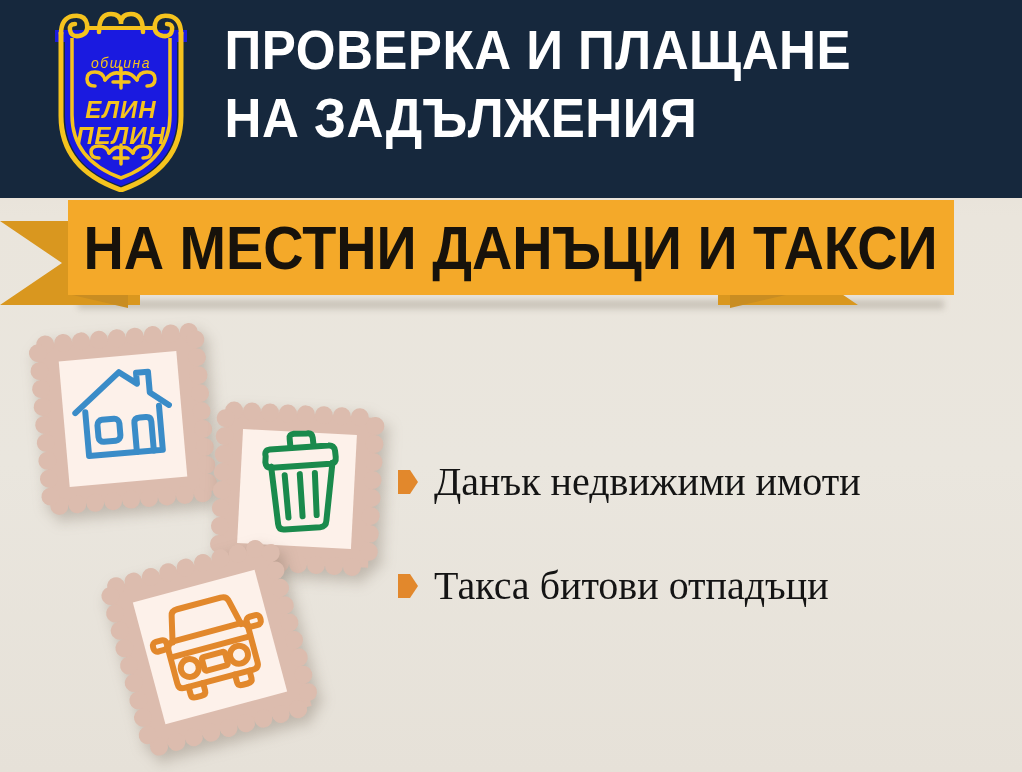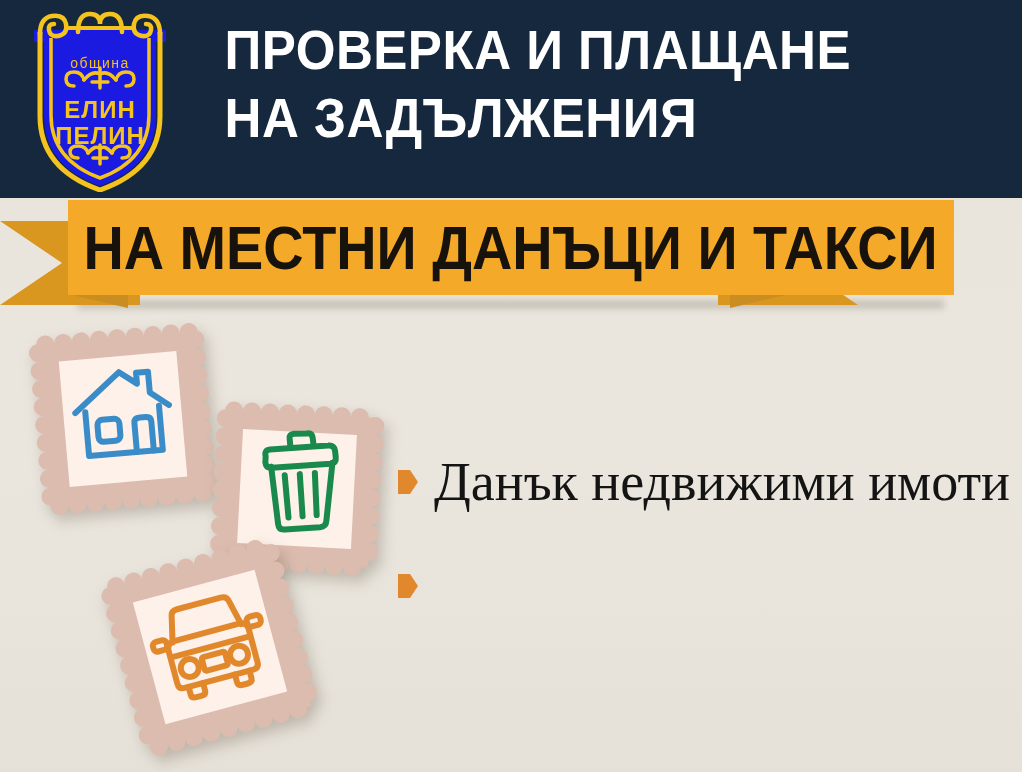--- a/index.html
+++ b/index.html
@@ -29,25 +29,26 @@
     left: 0;
     top: 0;
     width: 1022px;
     height: 198px;
     background: #16283d;
     z-index: 5;
   }
 
   .crest {
     position: absolute;
-    left: 16px;
+    left: 37px;
     top: 8px;
     width: 168px;
     height: 184px;
     z-index: 7;
+    font-style: italic;
   }
   .crest svg { display: block; width: 168px; height: 184px; }
 
   .header-titles {
     position: absolute;
     left: 196px;
     top: 16px;
     width: 814px;
     z-index: 7;
     text-align: left;
@@ -162,21 +163,21 @@
   .bullet-mark {
     width: 20px;
     height: 24px;
     flex: 0 0 20px;
     margin-right: 16px;
     background: #e2882c;
     clip-path: polygon(0 0, 12px 0, 20px 12px, 12px 24px, 0 24px);
   }
   .bullet-label {
     font-family: "Liberation Serif", serif;
-    font-size: 54px;
+    font-size: 40px;
     line-height: 50px;
     color: #141414;
     white-space: nowrap;
   }
 </style>
 </head>
 <body>
 
 <div id="poster">
 
@@ -414,18 +415,19 @@
 
   <div class="bullets">
 
     <div class="bullet-row">
       <span class="bullet-mark"></span>
       <span class="bullet-label">Данък недвижими имоти</span>
     </div>
 
     <div class="bullet-row">
       <span class="bullet-mark"></span>
+      <span class="bullet-label">Такса битови отпадъци</span>
     </div>
 
 
   </div>
 
 </div>
 
 </body></html>

